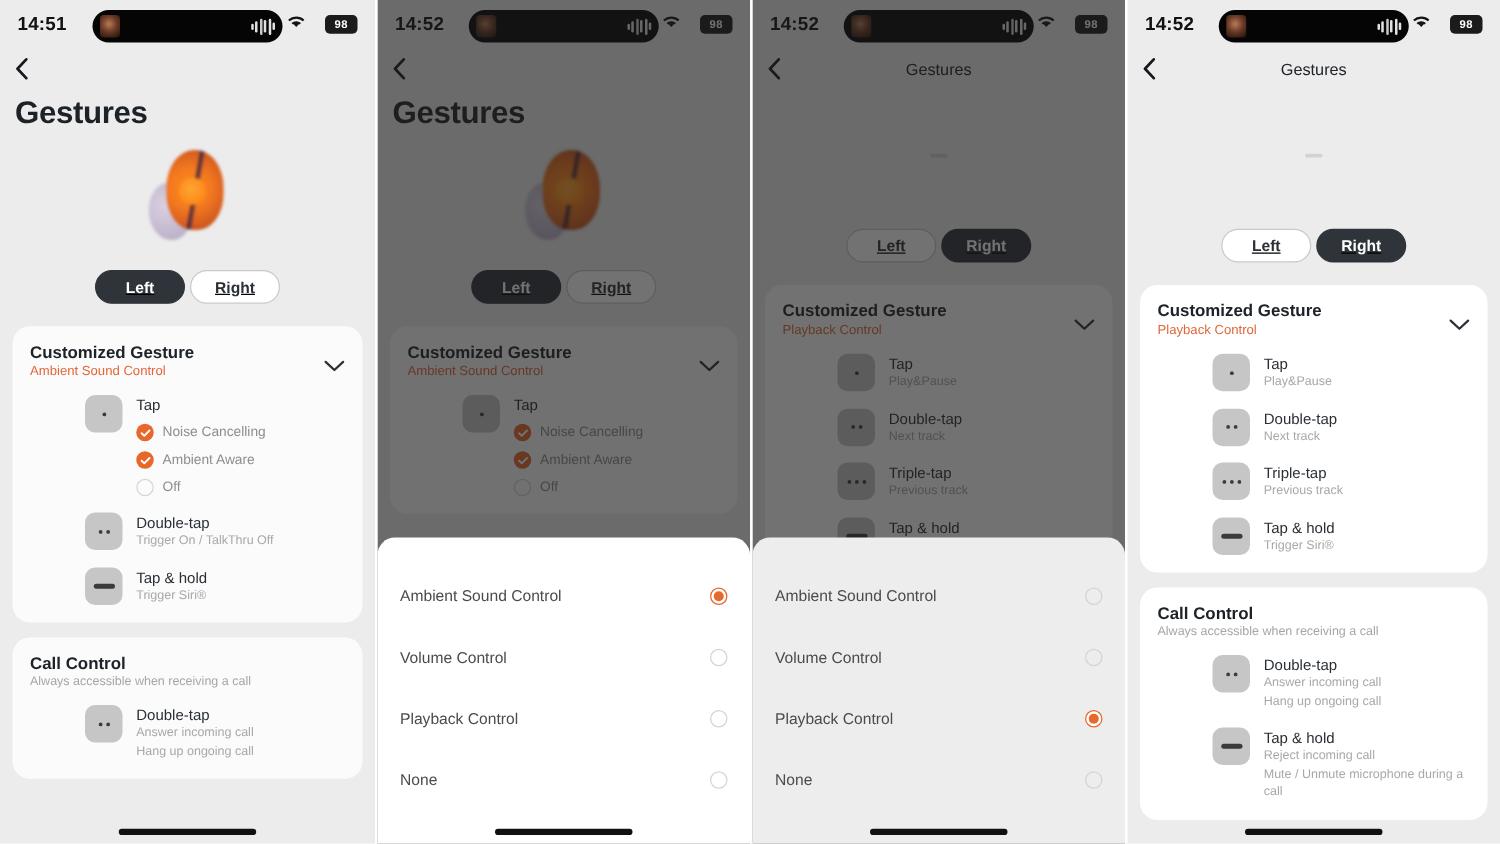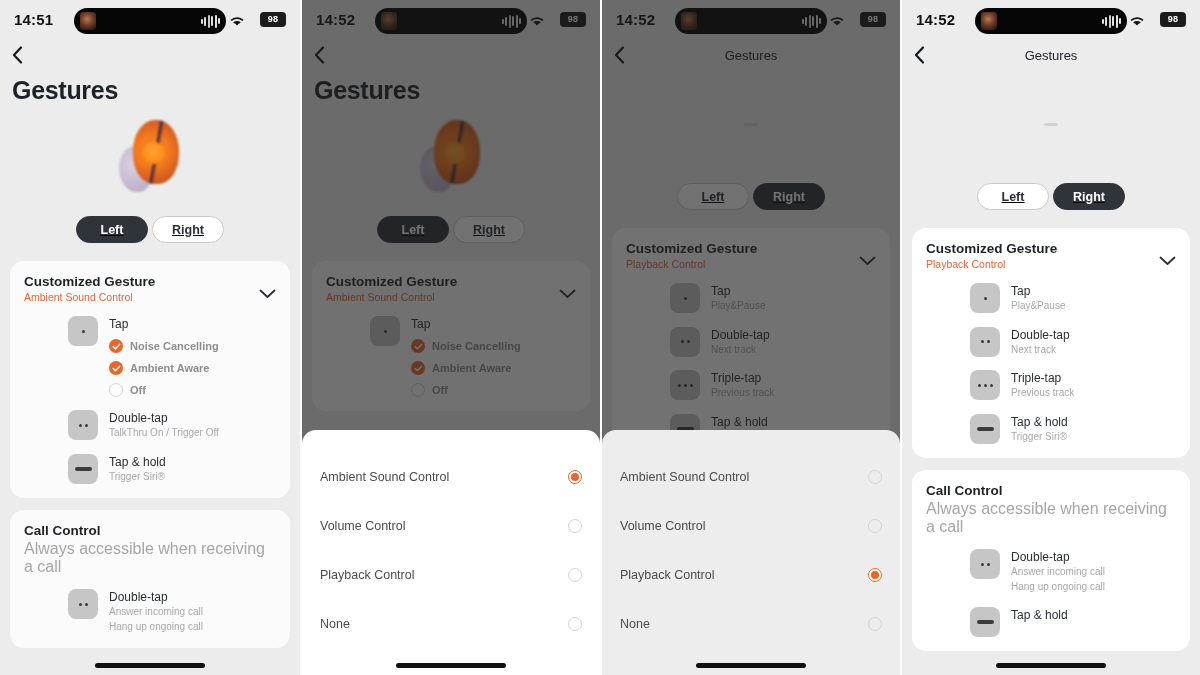--- a/index.html
+++ b/index.html
@@ -47,21 +47,21 @@
   .island-wave i {
     display: block; width: 2px; background: #e2e2e2; border-radius: 1px;
   }
   .island-wave i:nth-child(1) { height: 5px; }
   .island-wave i:nth-child(2) { height: 9px; }
   .island-wave i:nth-child(3) { height: 13px; background:#c9c9c9; }
   .island-wave i:nth-child(4) { height: 10px; }
   .island-wave i:nth-child(5) { height: 13px; }
   .island-wave i:nth-child(6) { height: 6px; }
   .status-right {
-    margin-left: auto; display: flex; align-items: flex-end; gap: 16px;
+    margin-left: auto; display: flex; align-items: flex-start; gap: 16px;
   }
   .wifi-icon svg { display: block; }
   .battery {
     min-width: 26px; height: 15px; border-radius: 4px;
     background: #1b1b1b; color: #fff;
     font-size: 9px; font-weight: bold;
     display: flex; align-items: center; justify-content: center;
     padding: 0 4px; letter-spacing: .3px;
   }
 
@@ -138,37 +138,37 @@
   .card-head {
     display: flex; align-items: flex-end; justify-content: space-between;
   }
   .card-title {
     font-size: 13.5px; font-weight: bold; color: #1d2228;
   }
   .card-sub-orange {
     font-size: 10.5px; color: #e0673a; margin-top: 2px;
   }
   .card-sub-grey {
-    font-size: 16px; color: #a6a6a6; margin-top: 2px;
+    font-size: 10px; color: #a6a6a6; margin-top: 2px;
   }
   .chev-down { padding-top: 3px; }
 
   .g-row { display: flex; gap: 11px; margin-top: 13px; padding-left: 44px; }
   .g-icon {
     flex: 0 0 30px; width: 30px; height: 30px; border-radius: 8px;
     background: #c6c6c6; display: flex; align-items: center;
     justify-content: center; gap: 3px;
   }
   .g-icon .dot { width: 3px; height: 3px; border-radius: 50%; background: #3b3b3b; }
   .g-icon .bar { width: 17px; height: 4px; border-radius: 2px; background: #3b3b3b; }
   .g-body { flex: 1 1 auto; padding-top: 1px; }
   .g-label { font-size: 12px; color: #2a2f35; }
   .g-desc { font-size: 10px; color: #a8a8a8; line-height: 1.45; margin-top: 1px; }
 
-  .opt-row { display: flex; align-items: center; gap: 7px; margin-top: 8px; font-weight: bold; }
+  .opt-row { display: flex; align-items: center; gap: 7px; margin-top: 8px; }
   .opt-label { font-size: 11px; color: #8e8e8e; }
   .check {
     width: 14px; height: 14px; border-radius: 50%;
     background: #e8672b; display: flex; align-items: center; justify-content: center;
   }
   .check-empty {
     width: 14px; height: 14px; border-radius: 50%;
     border: 1.5px solid #d6d6d6; background: transparent;
   }
 
@@ -294,21 +294,21 @@
                 </div>
               </div>
             </div>
             <div class="g-row">
               <div class="g-icon">
                 <span class="dot"></span>
                 <span class="dot"></span>
               </div>
               <div class="g-body">
                 <div class="g-label">Double-tap</div>
-                <div class="g-desc">TalkThru On / Trigger Off</div>
+                <div class="g-desc">Trigger On / TalkThru Off</div>
               </div>
             </div>
             <div class="g-row">
               <div class="g-icon">
                 <span class="bar"></span>
               </div>
               <div class="g-body">
                 <div class="g-label">Tap &amp; hold</div>
                 <div class="g-desc">Trigger Siri®</div>
               </div>
@@ -671,20 +671,21 @@
                 <div class="g-label">Double-tap</div>
                 <div class="g-desc">Answer incoming call<br>Hang up ongoing call</div>
               </div>
             </div>
             <div class="g-row">
               <div class="g-icon">
                 <span class="bar"></span>
               </div>
               <div class="g-body">
                 <div class="g-label">Tap &amp; hold</div>
+                <div class="g-desc">Reject incoming call<br>Mute / Unmute microphone during a call</div>
               </div>
             </div>
           </div>
         </div>
       </div>
       <div class="home-ind"></div>
     </div>
   </div>
 
 </body></html>

